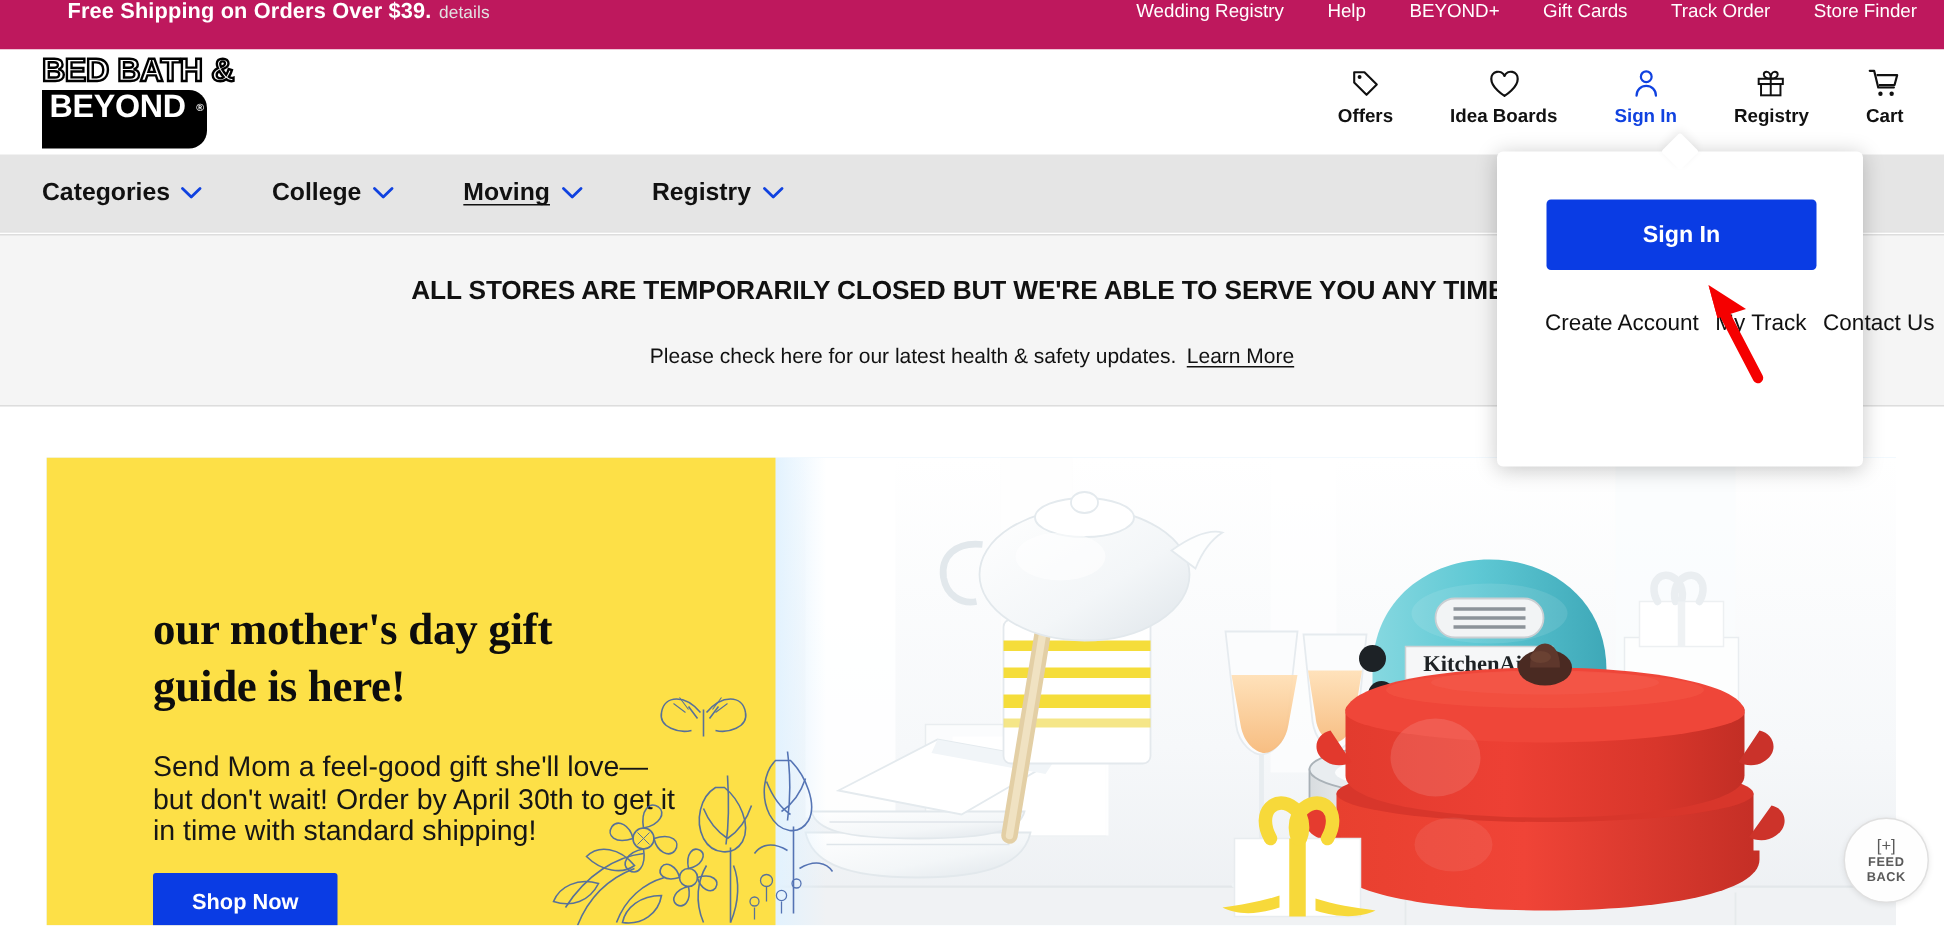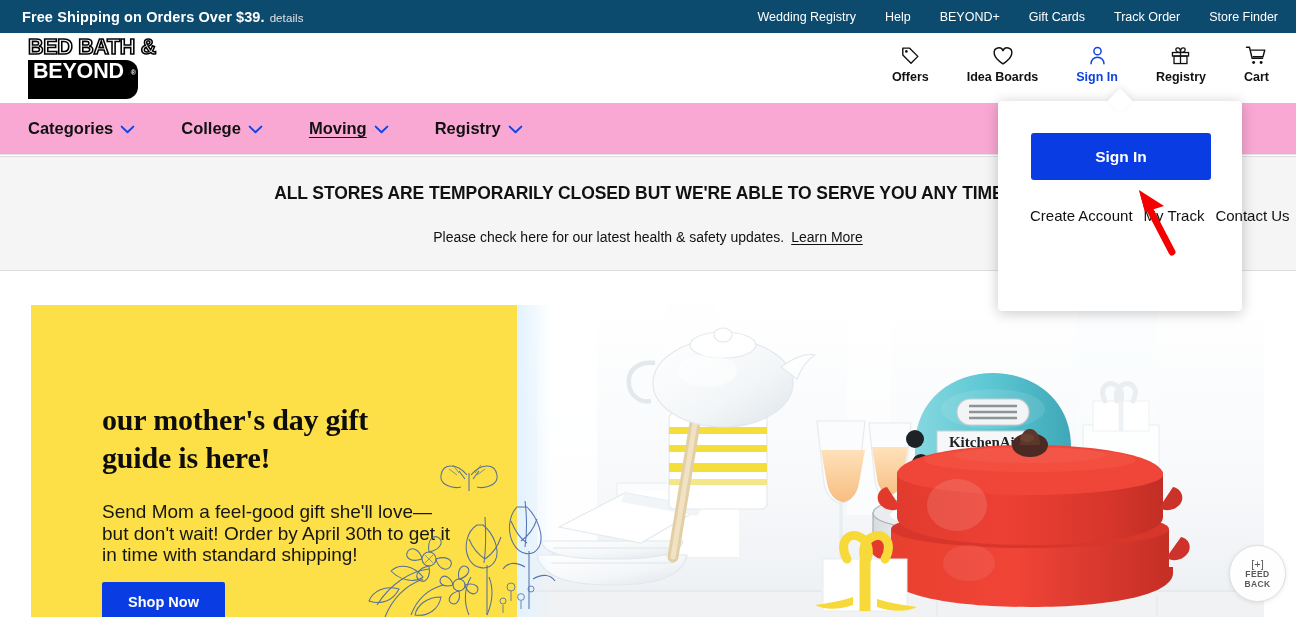--- a/index.html
+++ b/index.html
@@ -8,22 +8,22 @@
     font-family:"Liberation Sans", sans-serif;
     background:#ffffff;
     color:#111111;
     -webkit-font-smoothing:antialiased;
   }
   .page { position:relative; width:1296px; height:617px; overflow:hidden; background:#fff; }
 
   
   .utility-bar {
     position:absolute; top:0; left:0; width:1296px; height:33px;
-    background:#0c4a6e; color:#ffffff;
-    display:flex; align-items:center;
+    background:#be185d; color:#ffffff;
+    display:flex; align-items:flex-start;padding-left:23px;
   }
   .ship-msg { margin-left:22px; font-size:14.5px; font-weight:700; letter-spacing:0.1px; white-space:nowrap; }
   .ship-details { font-size:11.5px; font-weight:400; margin-left:5px; color:#e2e2e2; text-decoration:none; }
   .util-links { margin-left:auto; margin-right:18px; display:flex; align-items:center; gap:29px; }
   .util-links a { color:#ffffff; font-size:12.5px; text-decoration:none; white-space:nowrap; }
 
   
   .header {
     position:absolute; top:33px; left:0; width:1296px; height:70px;
     background:#fff; display:flex; align-items:center;
@@ -66,21 +66,21 @@
     position:relative;
   }
   .action .lbl { font-size:12.5px; font-weight:700; white-space:nowrap; }
   .action.active { color:#1042e0; }
   .action.active .lbl { color:#1042e0; }
   .icon-box { height:22px; display:flex; align-items:center; justify-content:center; }
 
   
   .mainnav {
     position:absolute; top:103px; left:0; width:1296px; height:52px;
-    background:#f9a8d4; display:flex; align-items:center;
+    background:#e5e5e5; display:flex; align-items:center;
     border-bottom:1px solid #e3e3e3;
   }
   .navitem {
     display:flex; align-items:center; gap:7px; cursor:pointer;
     font-size:16.5px; font-weight:700; color:#111; text-decoration:none;
     white-space:nowrap;
   }
   .navitem:nth-child(1) { margin-left:28px; }
   .navitem { margin-right:46px; }
   .navitem.hovered .navlabel { text-decoration:underline; text-underline-offset:3px; }

